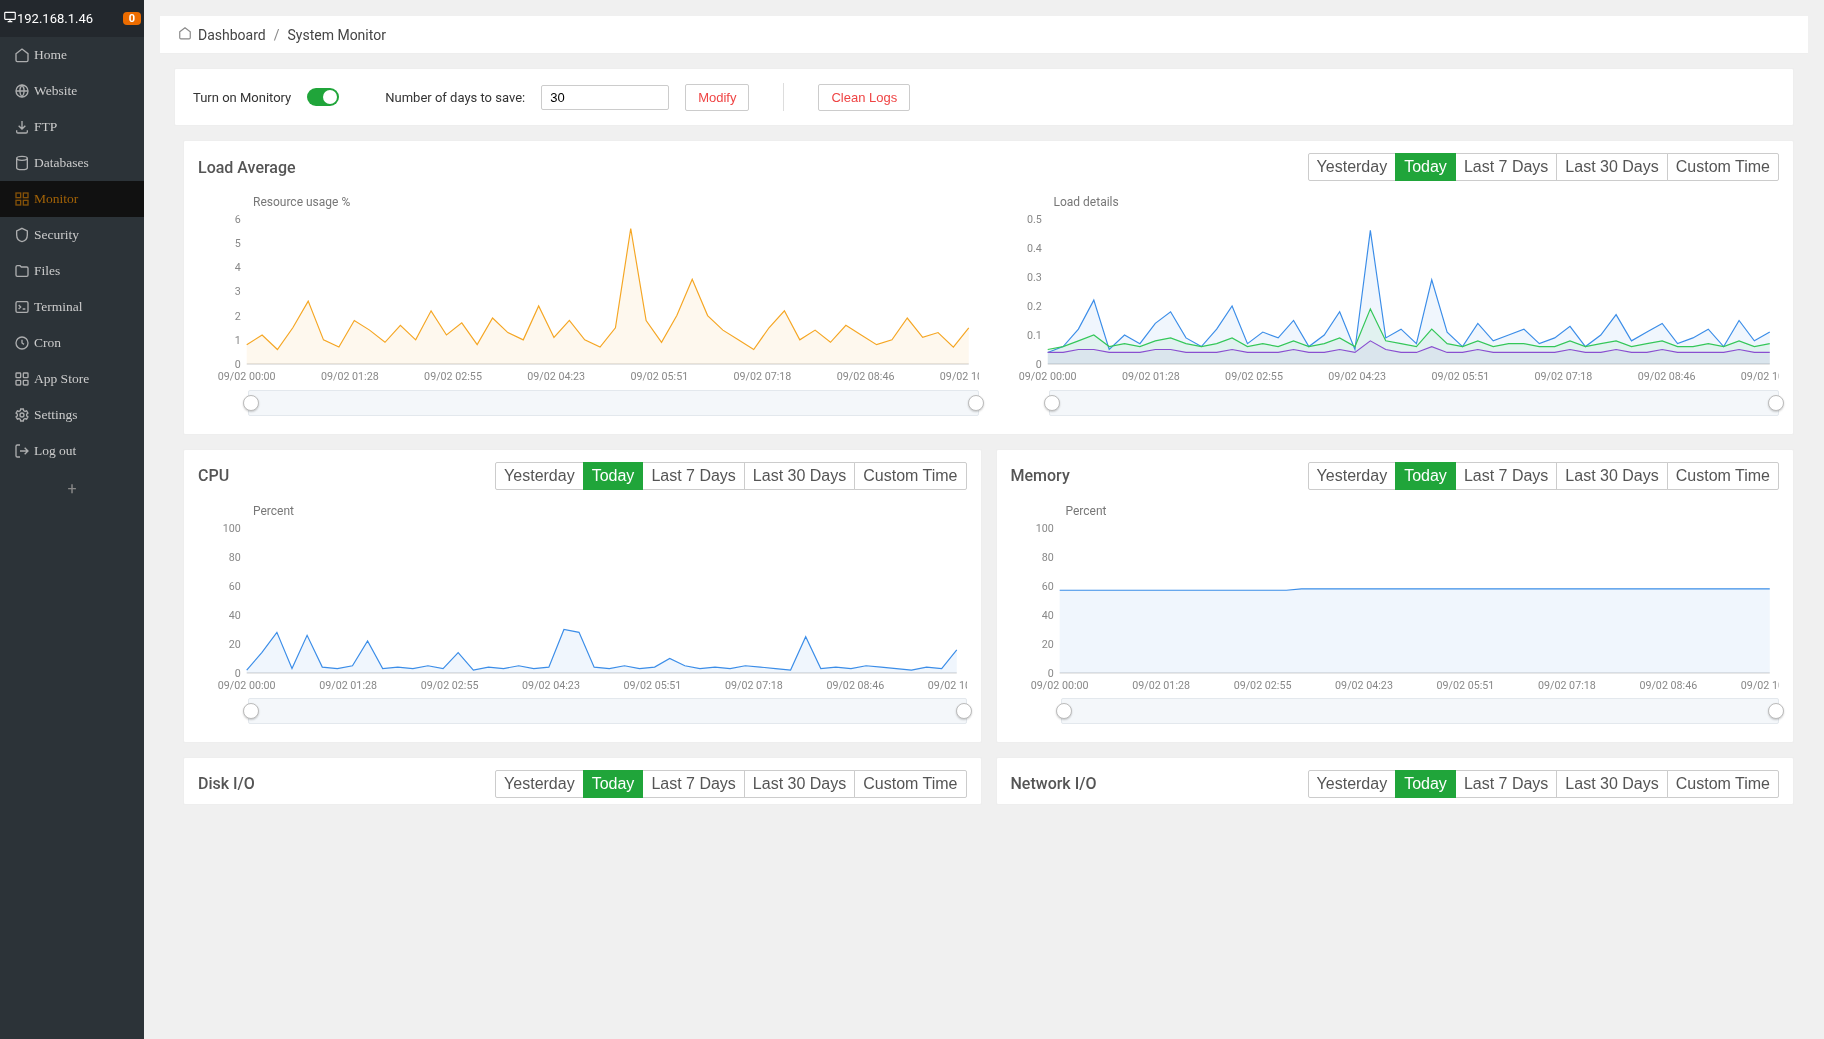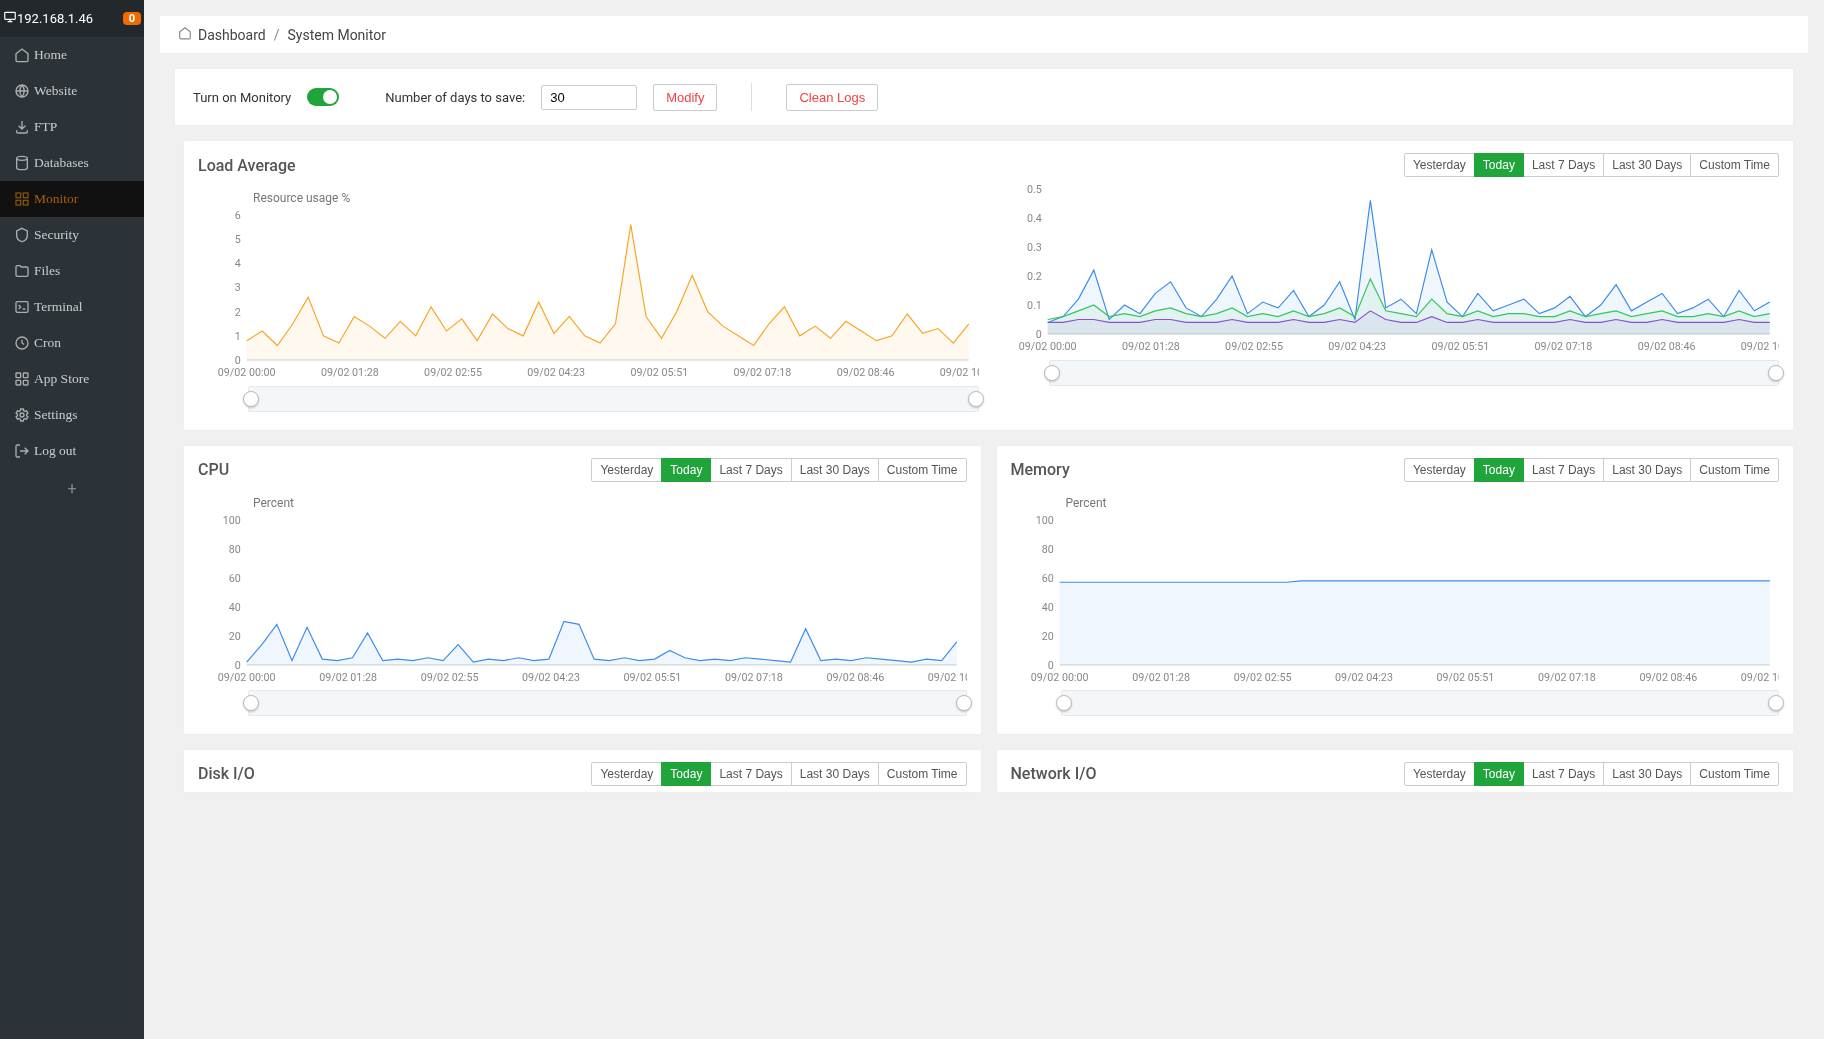--- a/index.html
+++ b/index.html
@@ -16,32 +16,32 @@
 .sidebar-add { text-align: center; padding: 10px; color: #888; cursor: pointer; font-size: 16px; }
 
 
 .main { flex: 1; padding: 16px; overflow: auto; background: #f0f0f0; }
 .breadcrumb { background: #fff; padding: 10px 18px; border-bottom: 1px solid #eee; display: flex; align-items: center; gap: 6px; font-size: 14px; color: #444; }
 .breadcrumb .sep { color: #888; margin: 0 2px; }
 
 .controls-bar { background: #fff; margin: 14px 14px 0 14px; padding: 14px 18px; display: flex; align-items: center; gap: 16px; border: 1px solid #eee; border-radius: 2px; }
 .toggle { position: relative; width: 32px; height: 18px; background: #20a53a; border-radius: 20px; cursor: pointer; }
 .toggle::after { content: ""; position: absolute; right: 2px; top: 2px; width: 14px; height: 14px; background: #fff; border-radius: 50%; }
-.input-field { border: 1px solid #ccc; padding: 4px 8px; width: 96px; font-size: 13px; border-radius: 2px; }
+.input-field { border: 1px solid #ccc; padding: 4px 8px; width: 128px; font-size: 13px; border-radius: 2px; }
 .btn { border: 1px solid #ccc; background: #fff; padding: 5px 12px; font-size: 13px; cursor: pointer; border-radius: 2px; color: #ef4444; }
 .divider-v { width: 1px; height: 28px; background: #ddd; margin: 0 18px; }
 
 .panel-grid { display: flex; flex-direction: column; gap: 14px; padding: 14px; margin-left: 9px; }
 .panel-row { display: flex; gap: 14px; }
 .panel { background: #fff; flex: 1; border: 1px solid #eee; border-radius: 2px; padding: 12px 14px 18px 14px; min-width: 0; }
 .panel.full { flex: 0 0 100%; }
 .panel-header { display: flex; align-items: center; justify-content: space-between; margin-bottom: 6px; }
 .panel-title { font-size: 16px; font-weight: 500; color: #555; }
 .time-select { display: flex; }
-.time-btn { border: 1px solid #ccc; background: #fff; padding: 4px 8px; font-size: 12px; cursor: pointer; color: #555; margin-left: -1px; }
+.time-btn { border: 1px solid #ccc; background: #fff; padding: 4px 8px; font-size: 16px; cursor: pointer; color: #555; margin-left: -1px; }
 .time-btn:first-child { border-radius: 2px 0 0 2px; margin-left: 0; }
 .time-btn:last-child { border-radius: 0 2px 2px 0; }
 .time-btn.active { background: #20a53a; color: #fff; border-color: #20a53a; z-index: 1; position: relative; }
 
 .charts-dual { display: flex; gap: 20px; }
 .chart-container { flex: 1; min-width: 0; }
 .chart-subtitle { font-size: 12px; color: #777; padding: 8px 0 4px 55px; }
 
 .chart { position: relative; }
 .chart svg { display: block; width: 100%; }
@@ -244,20 +244,21 @@
                   <path class="data-fill" d="M50.0 135.1 L65.8 125.2 L81.5 140.1 L97.3 117.8 L113.1 90.4 L128.8 130.2 L144.6 137.6 L160.4 110.3 L176.1 120.2 L191.9 132.7 L207.7 115.3 L223.4 130.2 L239.2 100.4 L255.0 125.2 L270.7 112.8 L286.5 135.1 L302.3 107.8 L318.0 122.7 L333.8 130.2 L349.6 95.4 L365.3 127.7 L381.1 110.3 L396.9 130.2 L412.6 137.6 L428.4 117.8 L444.1 15.9 L459.9 110.3 L475.7 132.7 L491.4 105.3 L507.2 68.1 L523.0 105.3 L538.7 120.2 L554.5 130.2 L570.3 140.1 L586.0 117.8 L601.8 100.4 L617.6 130.2 L633.3 120.2 L649.1 132.7 L664.9 115.3 L680.6 125.2 L696.4 135.1 L712.2 130.2 L727.9 107.8 L743.7 127.7 L759.5 122.7 L775.2 137.6 L791.0 117.8 L 791.0 155.0 L 50.0 155.0 Z" fill="#f5a623"></path>
                   <path class="data-line" d="M50.0 135.1 L65.8 125.2 L81.5 140.1 L97.3 117.8 L113.1 90.4 L128.8 130.2 L144.6 137.6 L160.4 110.3 L176.1 120.2 L191.9 132.7 L207.7 115.3 L223.4 130.2 L239.2 100.4 L255.0 125.2 L270.7 112.8 L286.5 135.1 L302.3 107.8 L318.0 122.7 L333.8 130.2 L349.6 95.4 L365.3 127.7 L381.1 110.3 L396.9 130.2 L412.6 137.6 L428.4 117.8 L444.1 15.9 L459.9 110.3 L475.7 132.7 L491.4 105.3 L507.2 68.1 L523.0 105.3 L538.7 120.2 L554.5 130.2 L570.3 140.1 L586.0 117.8 L601.8 100.4 L617.6 130.2 L633.3 120.2 L649.1 132.7 L664.9 115.3 L680.6 125.2 L696.4 135.1 L712.2 130.2 L727.9 107.8 L743.7 127.7 L759.5 122.7 L775.2 137.6 L791.0 117.8 " stroke="#f5a623"></path>
                 </svg>
               </div>
             <div class="scrubber">
                 <div class="scrub-handle left"></div>
                 <div class="scrub-handle right"></div>
               </div>
           </div>
           <div class="chart-container">
+            <div class="chart-subtitle">Load details</div>
             <div class="chart">
                 <svg viewBox="0 0 801 175" preserveAspectRatio="none">
                   <text class="axis-label" x="44" y="159" text-anchor="end">0</text>
                   <line class="axis-line" x1="50" y1="155" x2="791" y2="155"></line>
                   <text class="axis-label" x="44" y="129.2" text-anchor="end">0.1</text>
                   <text class="axis-label" x="44" y="99.4" text-anchor="end">0.2</text>
                   <text class="axis-label" x="44" y="69.60000000000001" text-anchor="end">0.3</text>
                   <text class="axis-label" x="44" y="39.8" text-anchor="end">0.4</text>
                   <text class="axis-label" x="44" y="10" text-anchor="end">0.5</text>
                   <text class="axis-label" x="50" y="171" text-anchor="middle">09/02 00:00</text>

